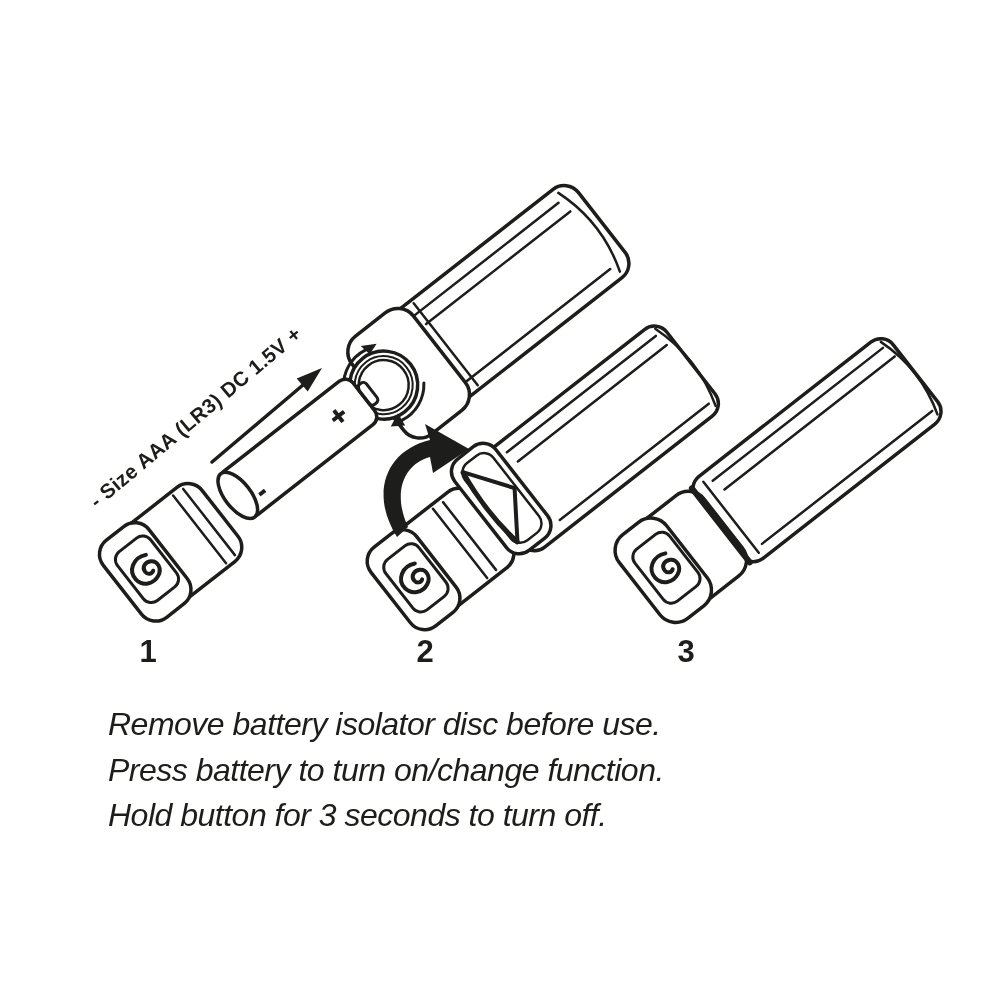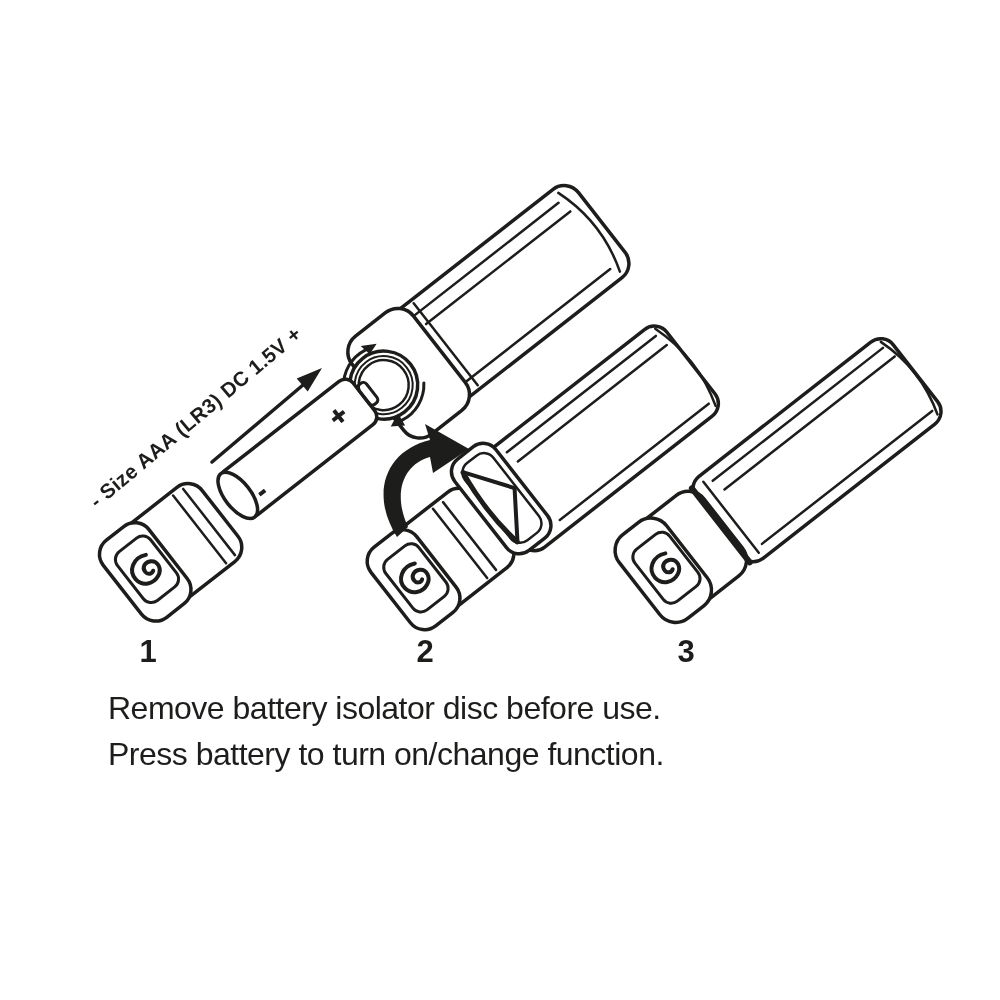--- a/index.html
+++ b/index.html
@@ -7,22 +7,22 @@
     position:relative; width:1000px; height:1000px; background:#ffffff;
     font-family:"Liberation Sans", sans-serif; color:#1d1d1b; overflow:hidden;
   }
   svg { position:absolute; left:0; top:0; }
   .lineart { stroke:#1d1d1b; fill:none; stroke-linecap:round; stroke-linejoin:round; }
   .step-num {
     position:absolute; transform:translateX(-50%);
     font-weight:bold; font-size:31px; letter-spacing:0;
   }
   .instructions {
-    position:absolute; left:108px; top:686px;
-    font-size:32px; line-height:45.5px; letter-spacing:-0.5px;
+    position:absolute; left:108px; top:702px;
+    font-size:32px; line-height:45.5px; letter-spacing:-0.5px;font-style:italic;
   }
   .diag-label {
     font-family:"Liberation Sans", sans-serif; font-weight:bold;
     font-size:20.5px; letter-spacing:0.3px; fill:#1d1d1b;
   }
   .bat-mark { font-family:"Liberation Sans", sans-serif; font-weight:bold; fill:#1d1d1b; }
 </style>
 </head>
 <body>
 
@@ -111,15 +111,16 @@
     </g>
   </svg>
 
   <div class="step-num" style="left:148px; top:634px;">1</div>
   <div class="step-num" style="left:425px; top:634px;">2</div>
   <div class="step-num" style="left:686px; top:634px;">3</div>
 
   <div class="instructions">
     <div>Remove battery isolator disc before use.</div>
     <div>Press battery to turn on/change function.</div>
+    <div>Hold button for 3 seconds to turn off.</div>
   </div>
 
 </div>
 
 </body></html>

